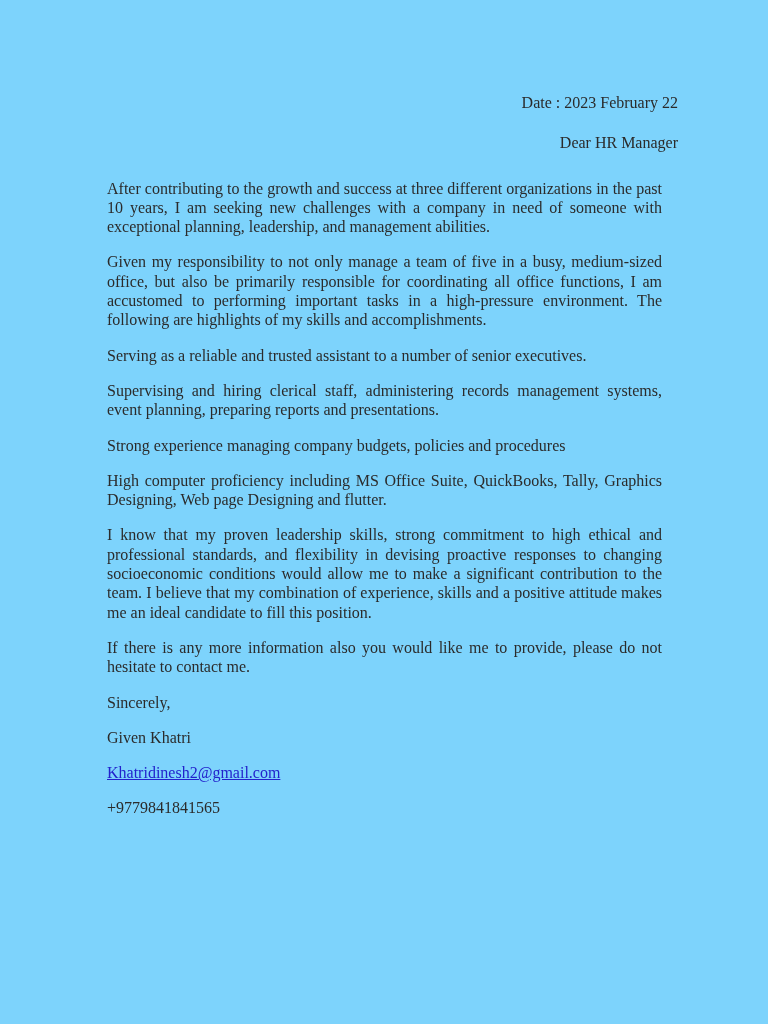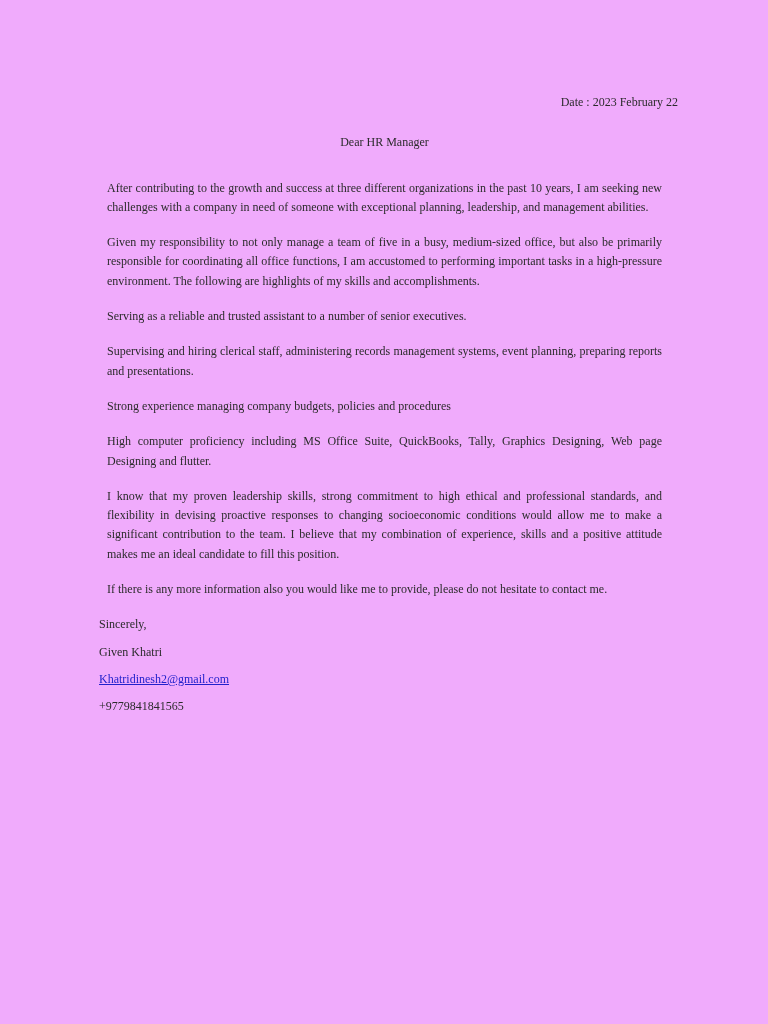--- a/index.html
+++ b/index.html
@@ -10,41 +10,41 @@
   body {
     width: 768px;
     height: 1024px;
     overflow: hidden;
   }
   .page {
     box-sizing: border-box;
     width: 768px;
     height: 1024px;
     padding: 93px 90px 40px 91px;
-    background: #f0abfc;
+    background: #7dd3fc;
     font-family: "Liberation Serif", "DejaVu Serif", serif;
-    font-size: 12px;
+    font-size: 16px;
     line-height: 19.3px;
     color: #2b2b2b;
   }
   .date-line {
     margin: 0 0 21px 0;
     text-align: right;
   }
   .salutation {
     margin: 0 0 26px 0;
-    text-align: center;
+    text-align: right;
   }
   p.body-par {
     margin: 16px;
     padding: 0;
     text-align: justify;
   }
   .closing p {
-    margin: 8px;
+    margin: 16px;
     padding: 0;
     text-align: left;
   }
   a.email-link {
     color: #2222cc;
     text-decoration: underline;
     cursor: pointer;
   }
 </style>
 </head>

